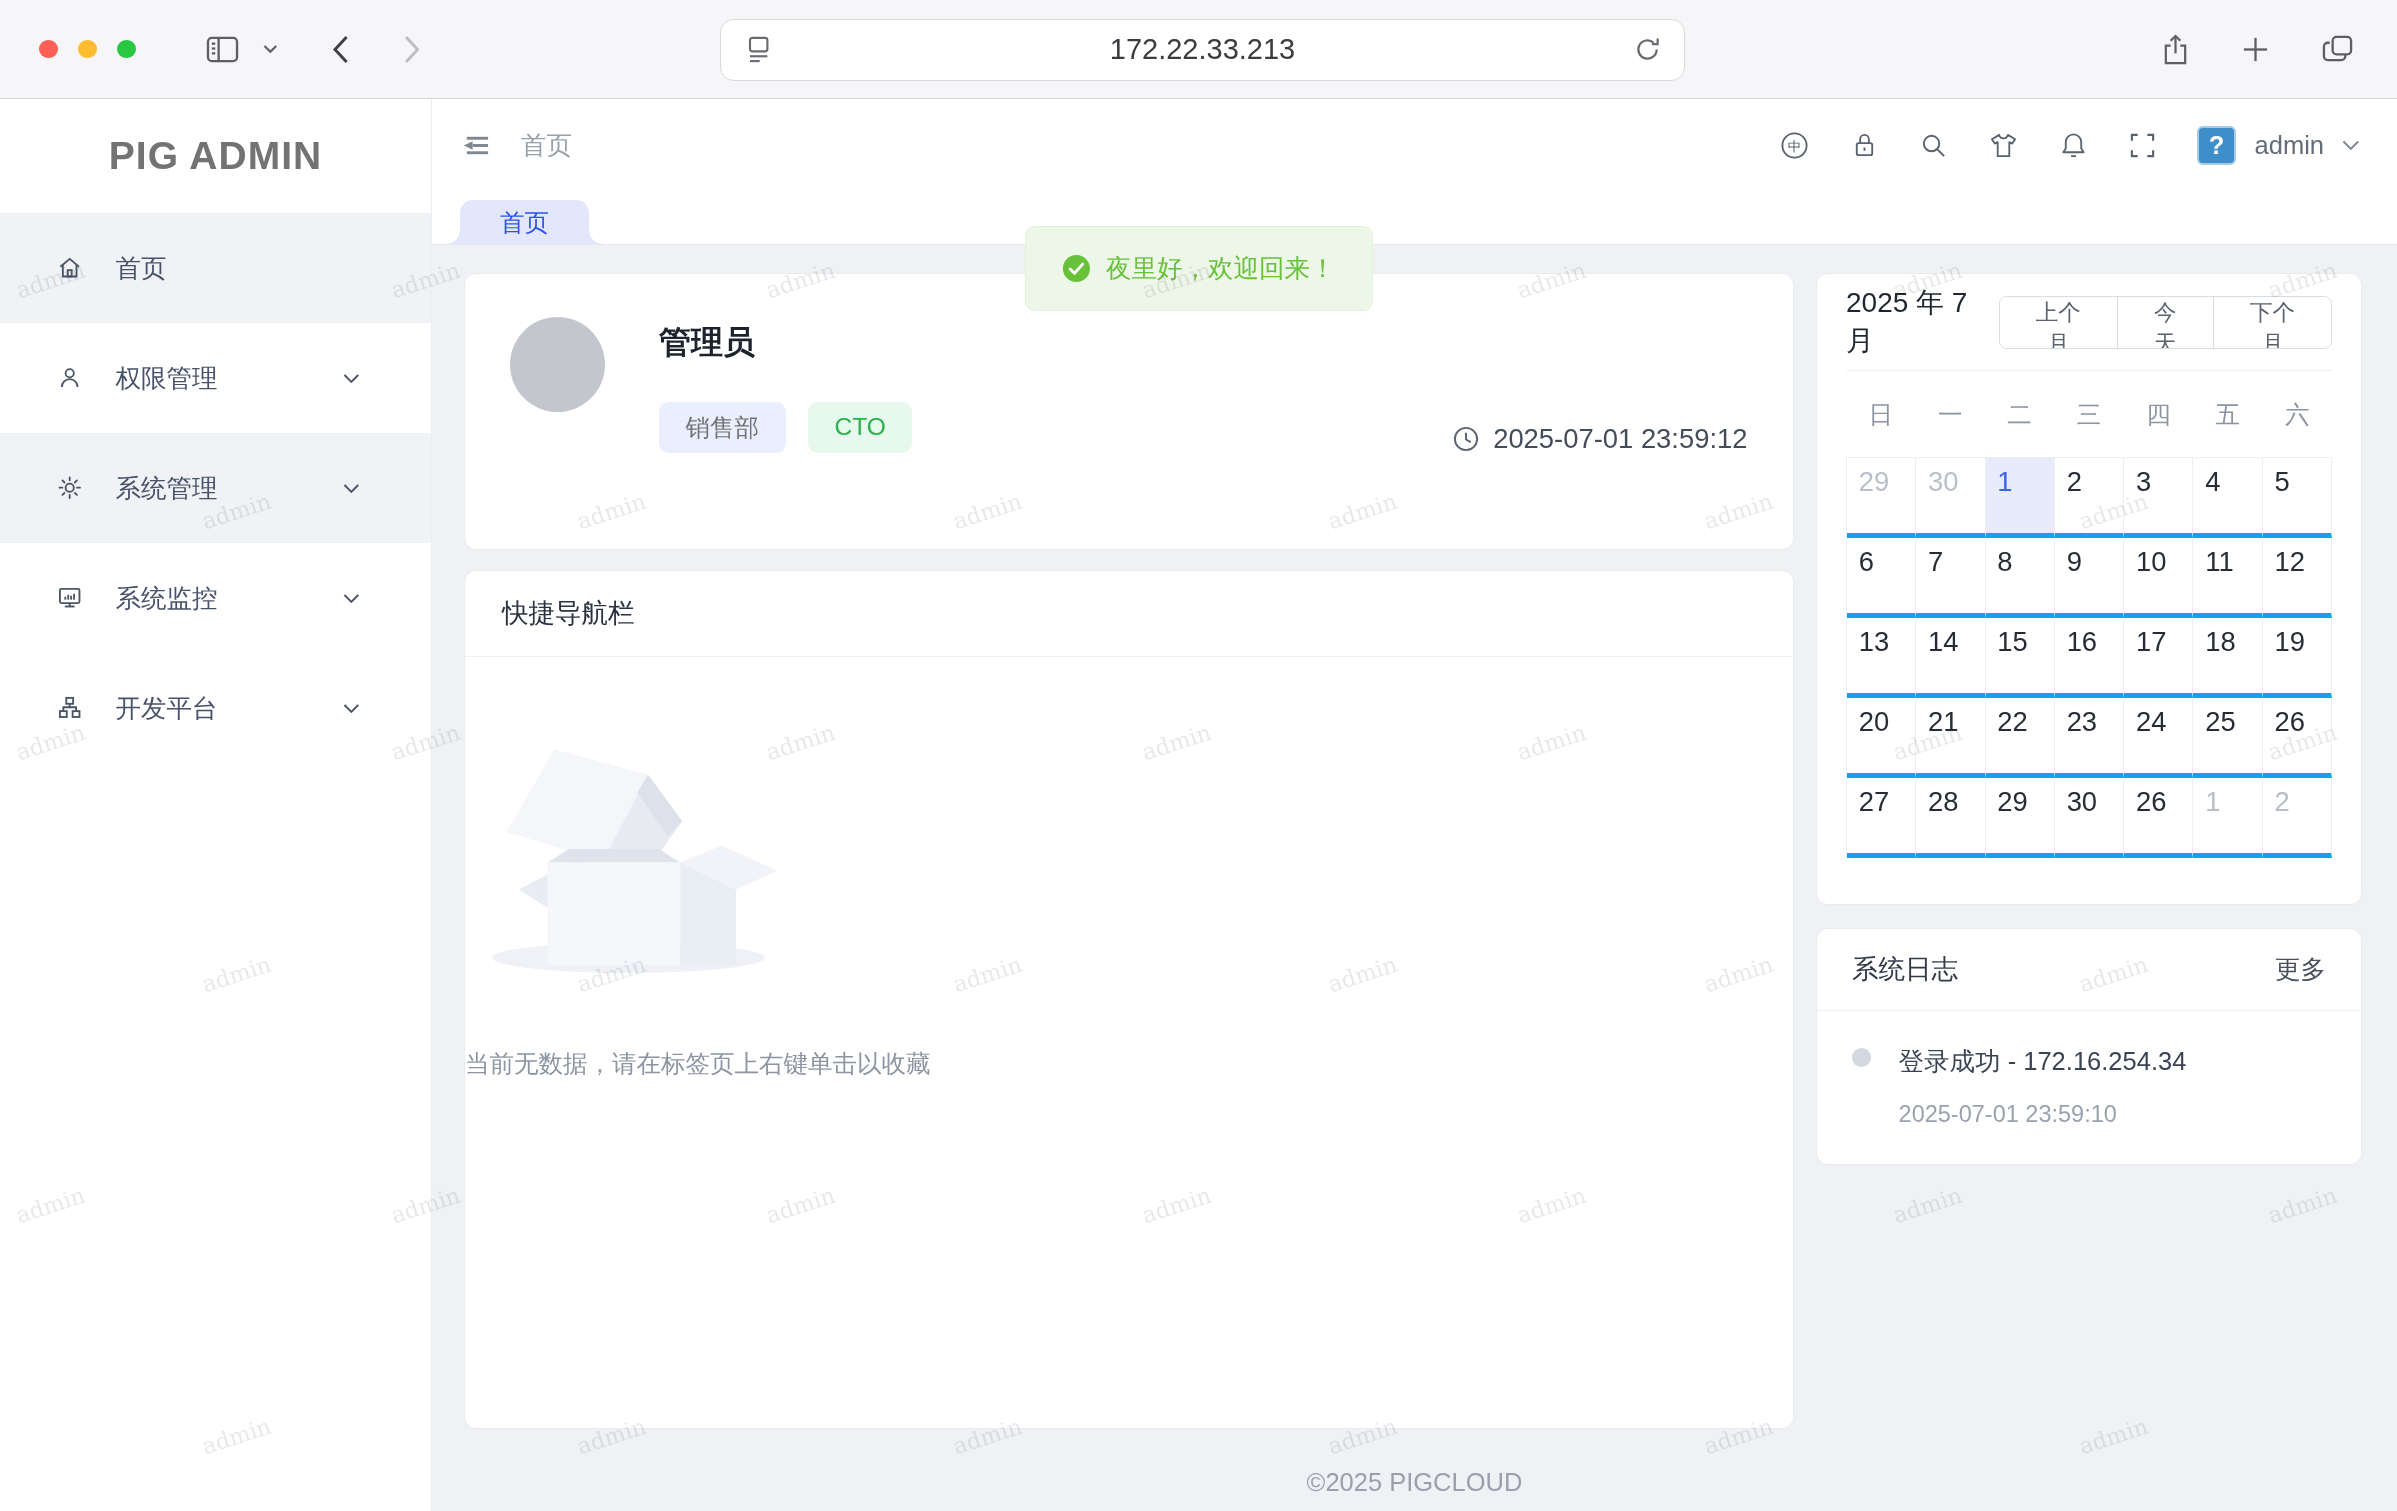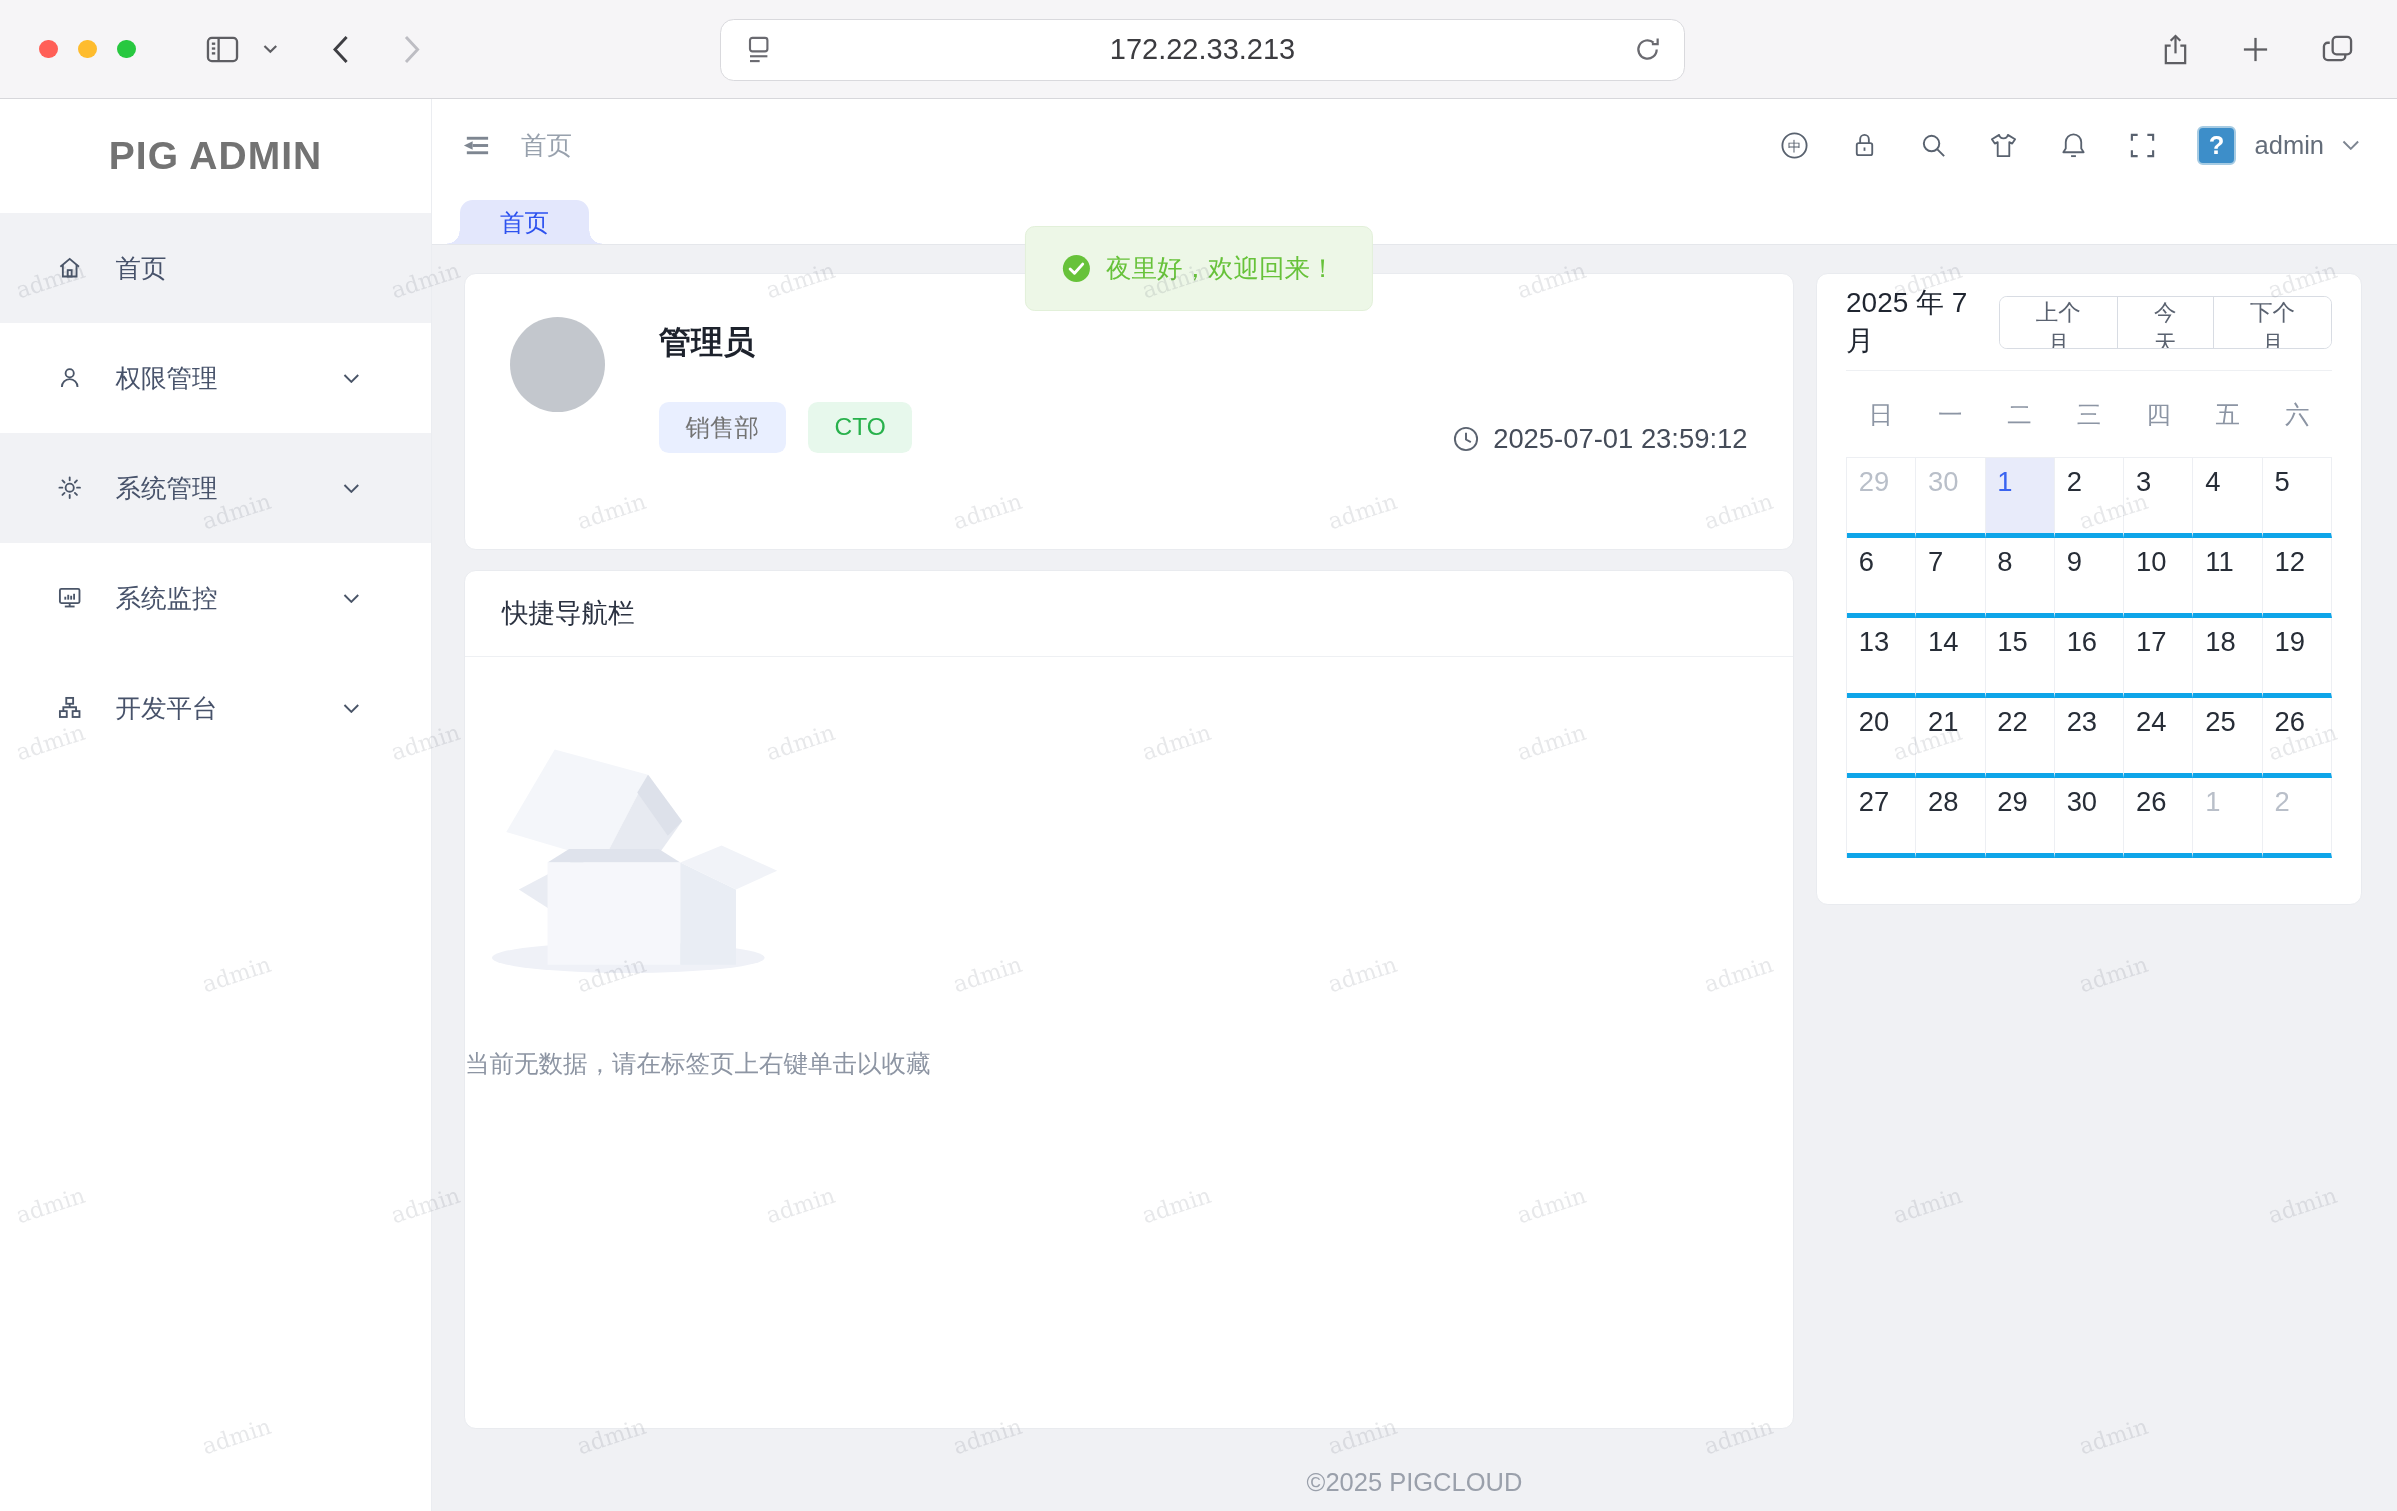--- a/index.html
+++ b/index.html
@@ -423,20 +423,33 @@
               <div class="cal-cell">27</div>
               <div class="cal-cell">28</div>
               <div class="cal-cell">29</div>
               <div class="cal-cell">30</div>
               <div class="cal-cell">26</div>
               <div class="cal-cell muted">1</div>
               <div class="cal-cell muted">2</div>
             </div>
         </div>
 
+        <div class="card log-card">
+          <div class="log-head">
+            <span class="log-title">系统日志</span>
+            <span class="log-more">更多</span>
+          </div>
+          <div class="log-item">
+            <span class="log-dot"></span>
+            <div class="log-texts">
+              <div class="log-line">登录成功 - 172.16.254.34</div>
+              <div class="log-time">2025-07-01 23:59:10</div>
+            </div>
+          </div>
+        </div>
       </div>
 
       <div class="footer">©2025 PIGCLOUD</div>
     </div>
   </div>
 
   <div id="toast">
     <span>
       <svg width="29" height="29" viewBox="0 0 30 30">
         <circle cx="15" cy="15" r="14" fill="#67c23a"></circle>

